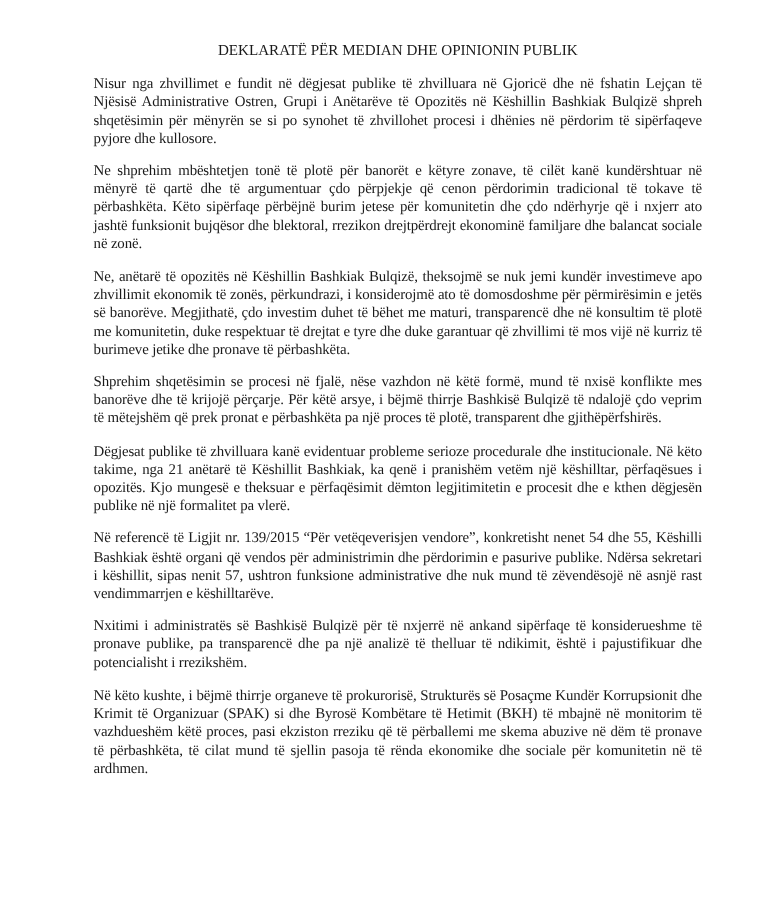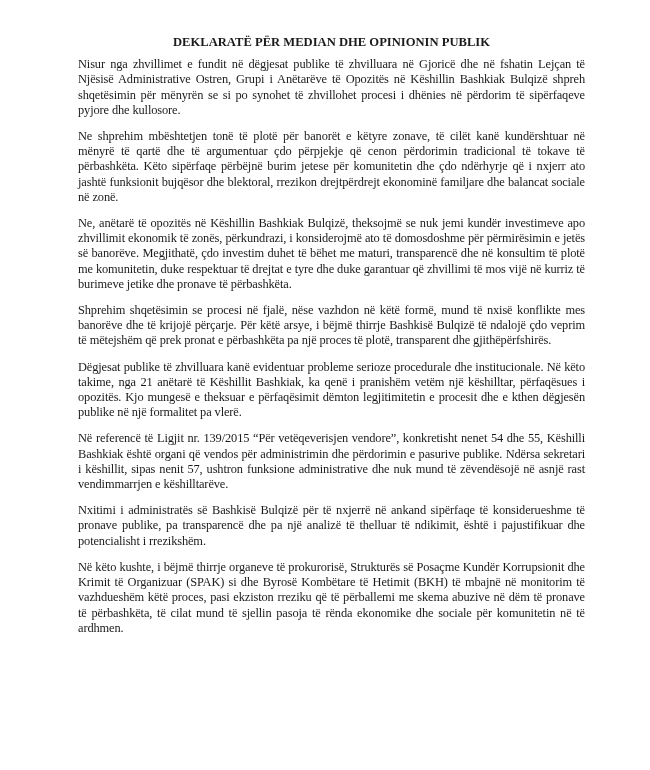--- a/index.html
+++ b/index.html
@@ -2,23 +2,23 @@
 <html><head>
 <meta charset="utf-8">
 <style>
   html, body { margin: 0; padding: 0; background: #ffffff; }
   body { width: 650px; height: 770px; overflow: hidden; position: relative; }
   .page {
     position: absolute; left: 78px; top: 35px; width: 507px;
     font-family: "Liberation Serif", "DejaVu Serif", serif;
     color: #1a1a1a; font-size: 12.4px; line-height: 15.2px;
   }
-  .title { text-align: center; font-size: 12.6px; line-height: 15.2px; margin: 0; font-weight: bold; }
+  .title { text-align: center; font-size: 12.6px; line-height: 15.2px; margin: 0; font-weight: normal; }
   .title-block { margin-bottom: 7px; }
-  .para { margin: 2px 0 11px 0; text-align: justify; letter-spacing: -0.12px; }
+  .para { margin: 12px 0 11px 0; text-align: justify; letter-spacing: -0.12px; }
 </style>
 </head>
 <body>
 
 <div class="page">
   <div class="title-block">
     <h1 class="title">DEKLARATË PËR MEDIAN DHE OPINIONIN PUBLIK</h1>
   </div>
 
   <p class="para">Nisur nga zhvillimet e fundit në dëgjesat publike të zhvilluara në Gjoricë dhe në fshatin Lejçan të Njësisë Administrative Ostren, Grupi i Anëtarëve të Opozitës në Këshillin Bashkiak Bulqizë shpreh shqetësimin për mënyrën se si po synohet të zhvillohet procesi i dhënies në përdorim të sipërfaqeve pyjore dhe kullosore.</p>

